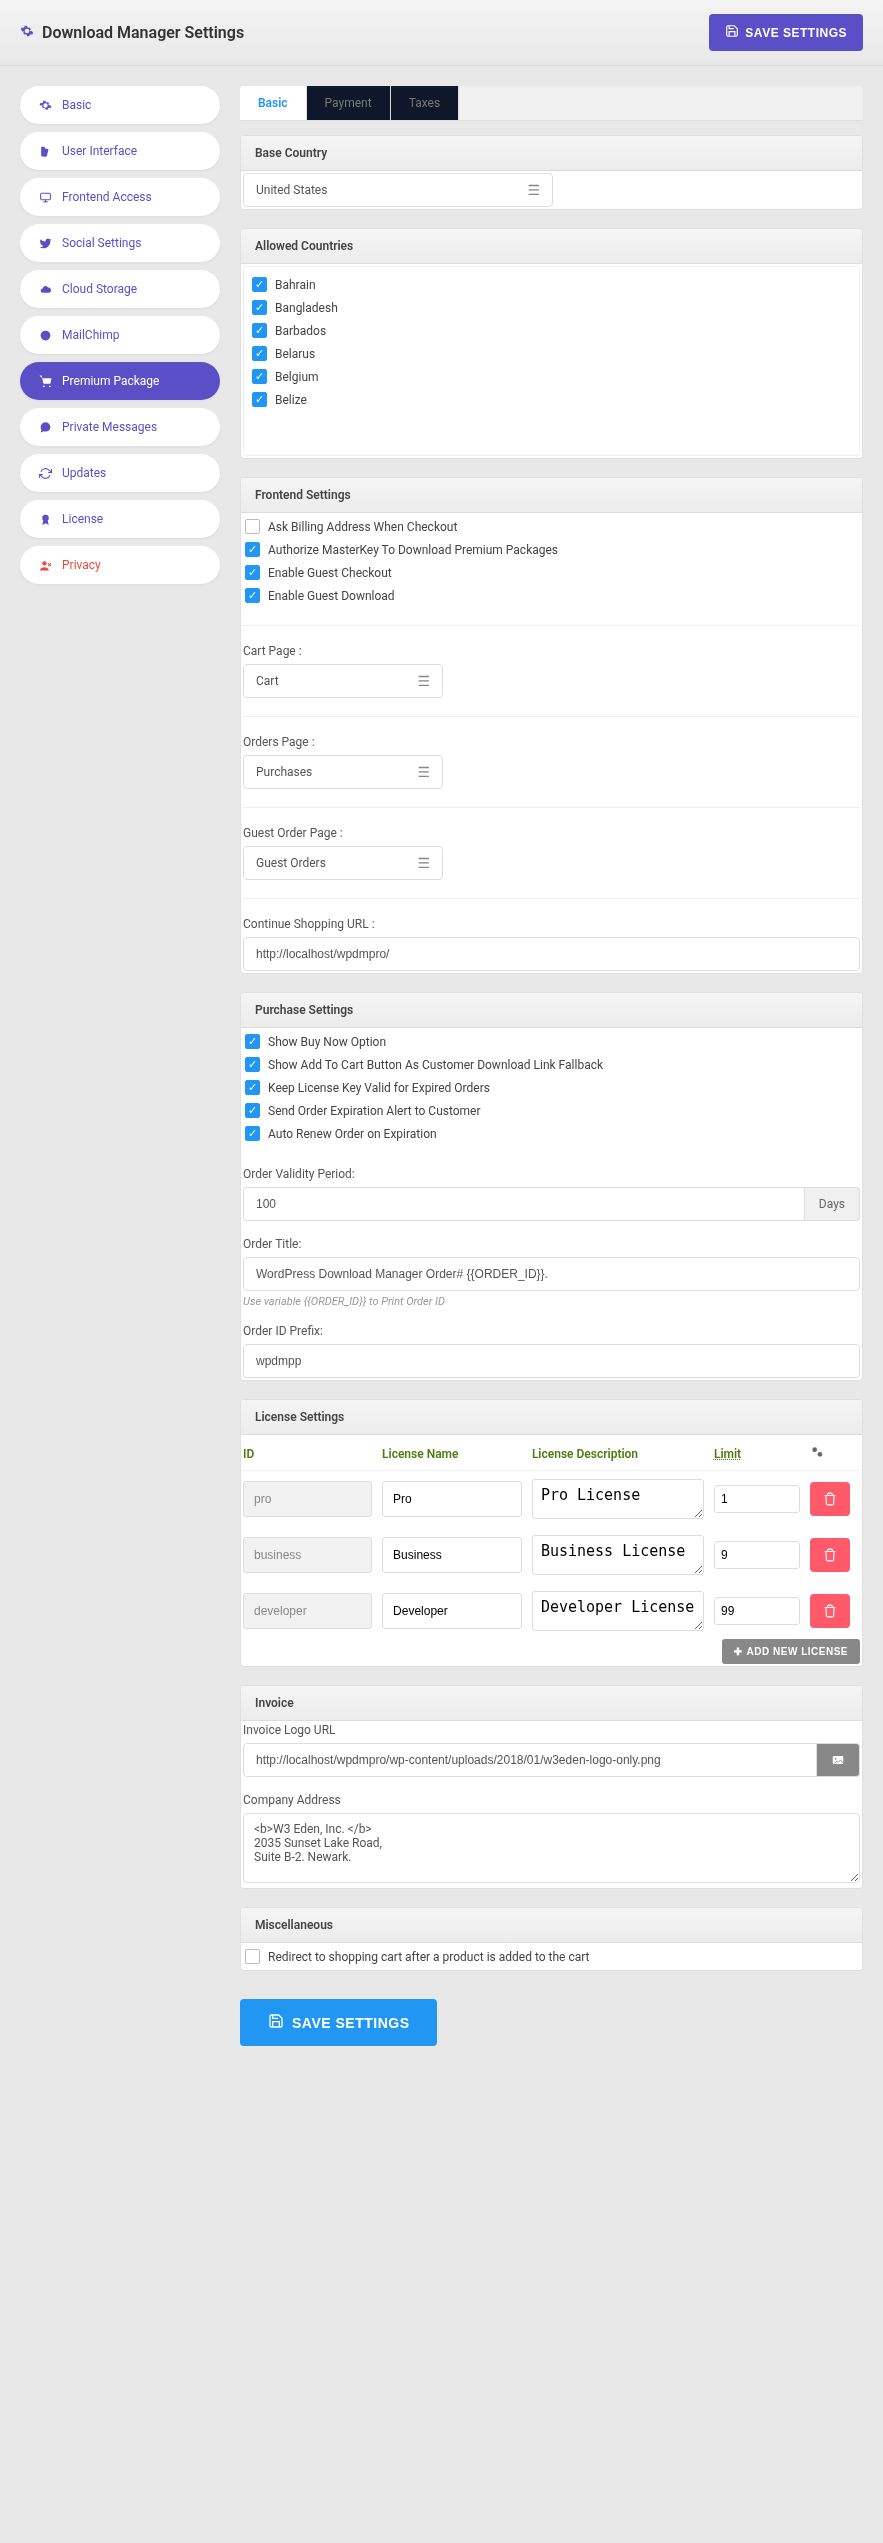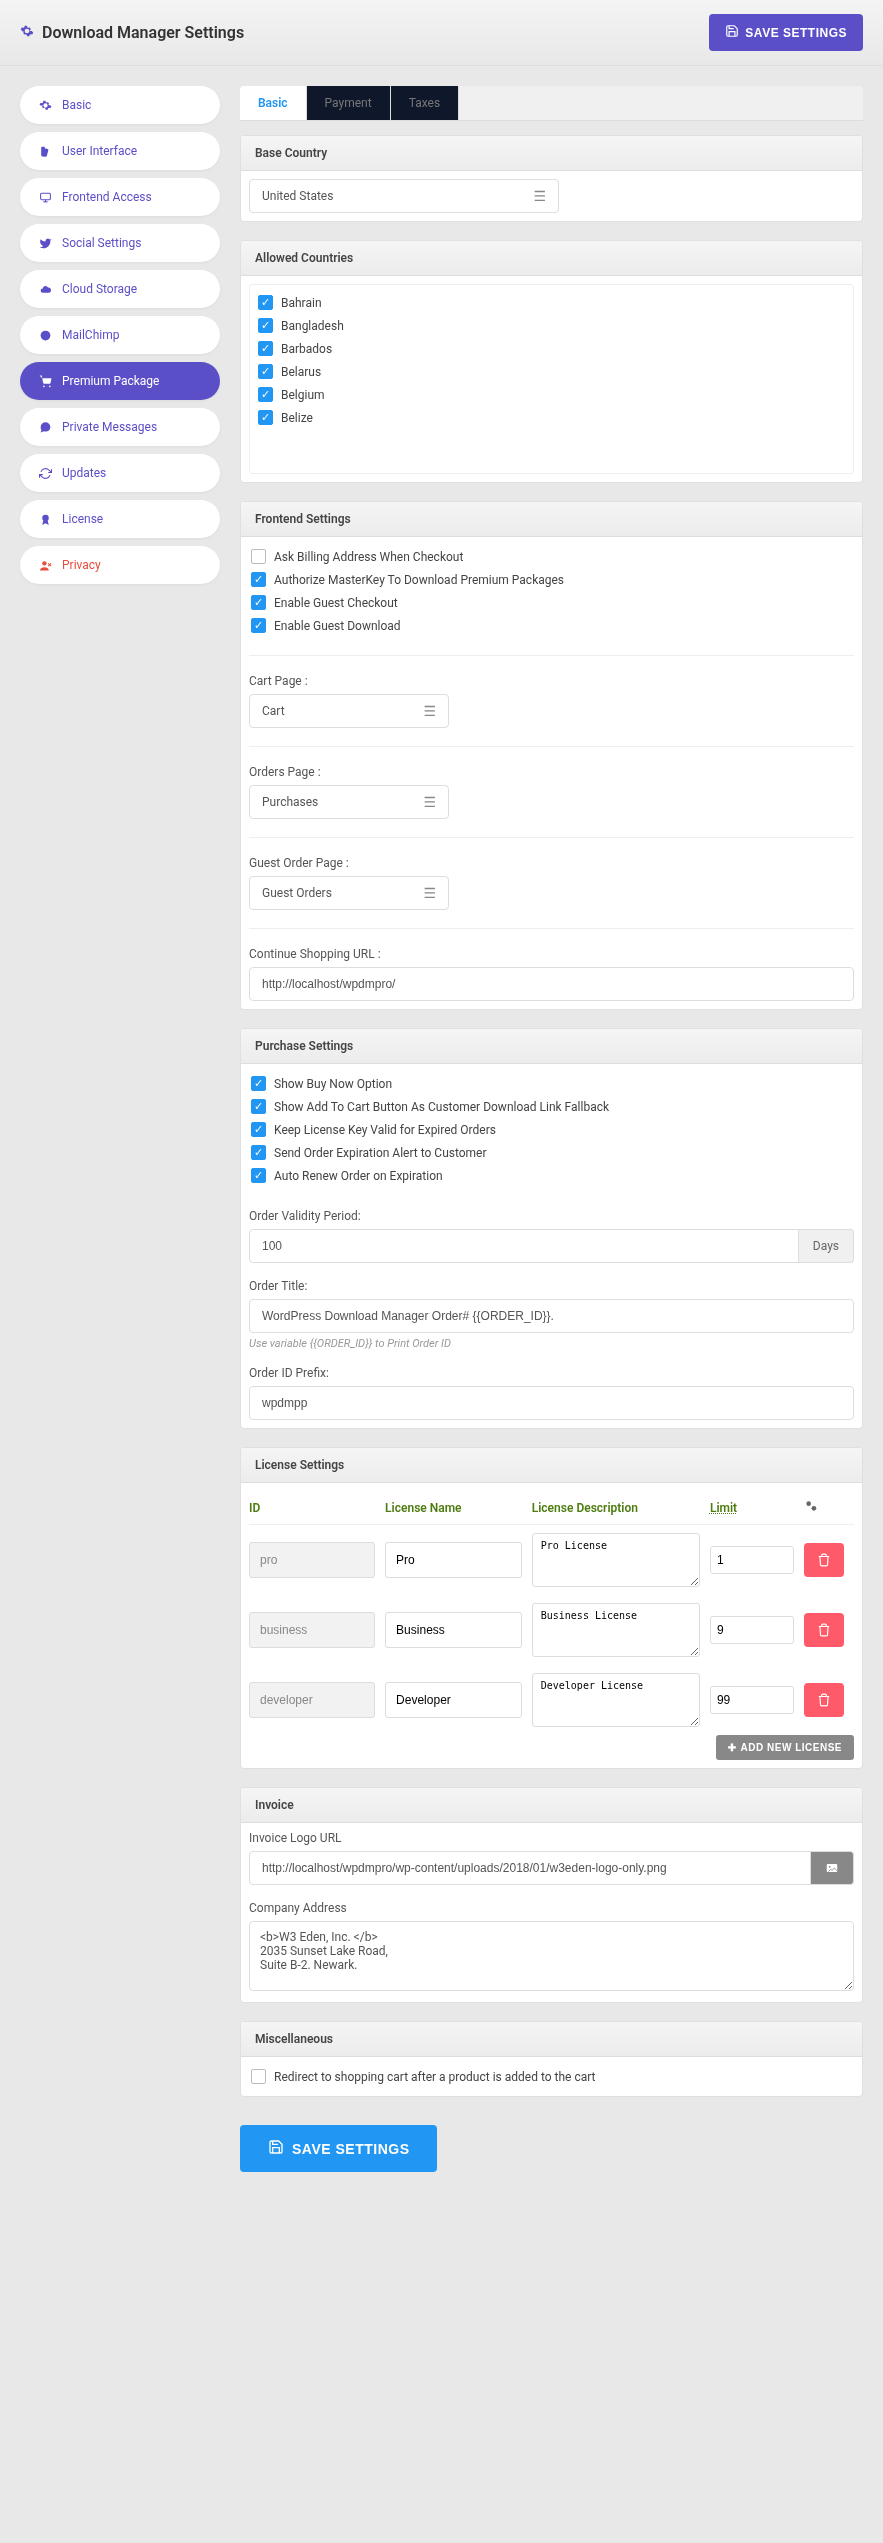--- a/index.html
+++ b/index.html
@@ -97,21 +97,21 @@
     overflow: hidden;
   }
   .panel-head {
     background: linear-gradient(to bottom, #f5f5f5, #ececec);
     padding: 10px 14px;
     font-weight: 600;
     font-size: 12px;
     color: #444;
     border-bottom: 1px solid #ddd;
   }
-  .panel-body { padding: 8px; }
+  .panel-body { padding: 2px; }
   .select-row {
     display: flex;
     align-items: center;
     justify-content: space-between;
     border: 1px solid #ddd;
     border-radius: 4px;
     padding: 8px 12px;
     font-size: 12px;
     color: #555;
     max-width: 310px;
@@ -197,22 +197,22 @@
     border-radius: 3px;
     padding: 10px 10px;
     font-size: 12px;
   }
   .lic-input[readonly] { background: #f2f2f2; color: #888; }
   .lic-textarea {
     width: 100%;
     border: 1px solid #ddd;
     border-radius: 3px;
     padding: 6px 8px;
-    font-size: 10px;
-    height: 54px;
+    font-size: 15px;
+    height: 40px;
     resize: both;
   }
   .lic-num {
     width: 100%;
     border: 1px solid #ddd;
     border-radius: 3px;
     padding: 6px 6px;
     font-size: 12px;
   }
   .btn-del {

